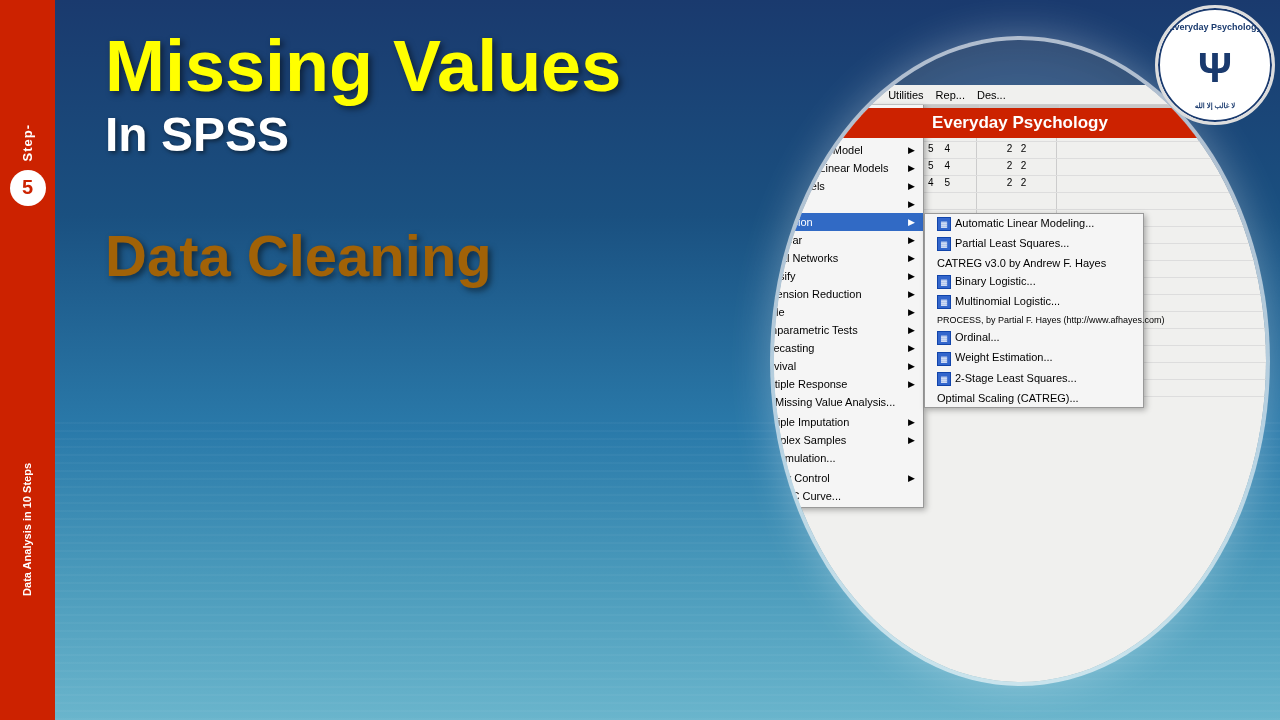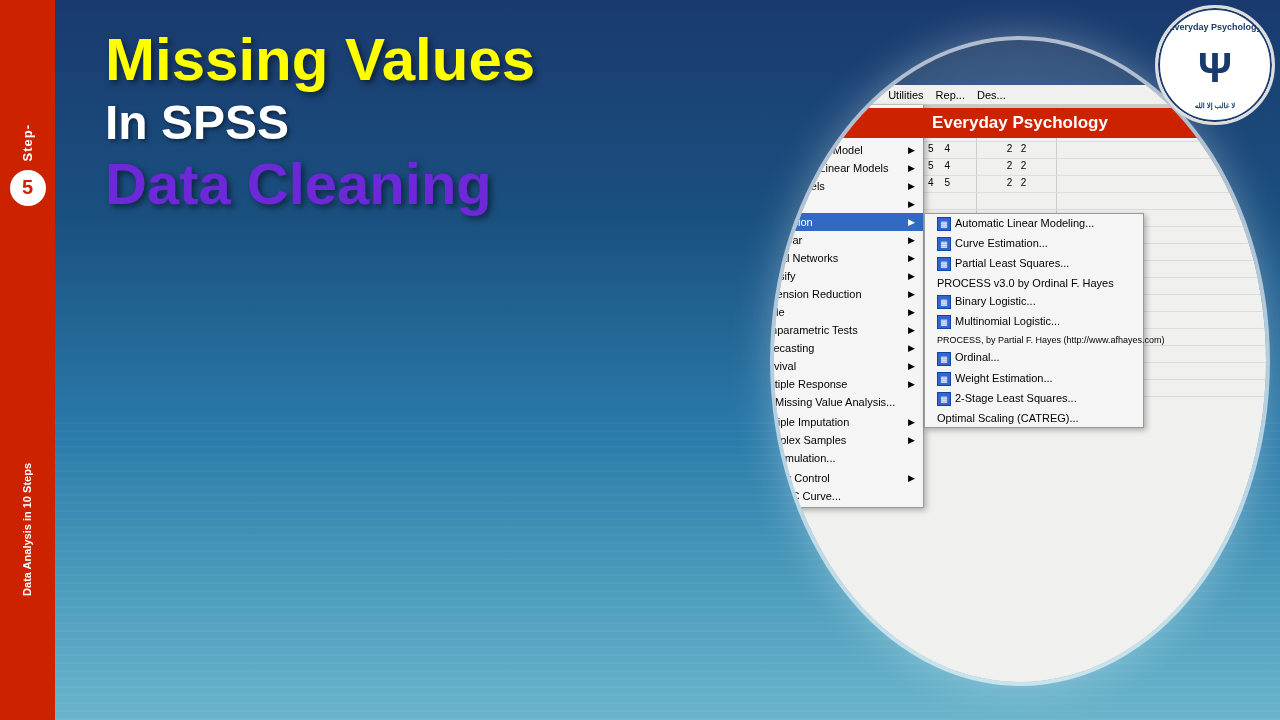--- a/index.html
+++ b/index.html
@@ -111,38 +111,39 @@
     .title-how-to {
       color: white;
       font-size: 38px;
       font-weight: bold;
       margin-top: 20px;
       text-shadow: 2px 2px 4px rgba(0,0,0,0.5);
     }
 
     .title-missing-values {
       color: #ffff00;
-      font-size: 60px;
+      font-size: 72px;
       font-weight: 900;
       line-height: 1.0;
       text-shadow: 3px 3px 6px rgba(0,0,0,0.5);
     }
 
     .title-in-spss {
       color: white;
       font-size: 48px;
       font-weight: bold;
       margin-top: 5px;
       text-shadow: 2px 2px 4px rgba(0,0,0,0.5);
     }
 
     .subtitle-data-cleaning {
-      color: #6d28d9;
+      color: #a16207;
       font-size: 58px;
       font-weight: 900;
+      margin-top: 60px;
       text-shadow: 3px 3px 6px rgba(0,0,0,0.5);
     }
 
     .subtitle-before {
       color: white;
       font-size: 26px;
       font-weight: bold;
       margin-top: 5px;
       text-shadow: 2px 2px 4px rgba(0,0,0,0.5);
     }
@@ -589,27 +590,24 @@
           <div class="menu-item" style="display:flex;align-items:center;">
             <span><span class="menu-icon-blue">▦</span>ROC Curve...</span>
           </div>
         </div>
 
         <div class="menu-sub" style="top:108px;">
           <div class="menu-item">
             <span><span class="menu-icon-blue">▦</span>Automatic Linear Modeling...</span>
           </div>
           <div class="menu-item">
-            <span><span class="menu-icon-blue">▦</span>Curve Estimation...</span>
-          </div>
-          <div class="menu-item">
             <span><span class="menu-icon-blue">▦</span>Partial Least Squares...</span>
           </div>
           <div class="menu-item">
-            <span>PROCESS v3.0 by Ordinal F. Hayes</span>
+            <span>CATREG v3.0 by Andrew F. Hayes</span>
           </div>
           <div class="menu-item">
             <span><span class="menu-icon-blue">▦</span>Binary Logistic...</span>
           </div>
           <div class="menu-item">
             <span><span class="menu-icon-blue">▦</span>Multinomial Logistic...</span>
           </div>
           <div class="menu-item" style="font-size:9px;">
             <span>PROCESS, by Partial F. Hayes (http://www.afhayes.com)</span>
           </div>

